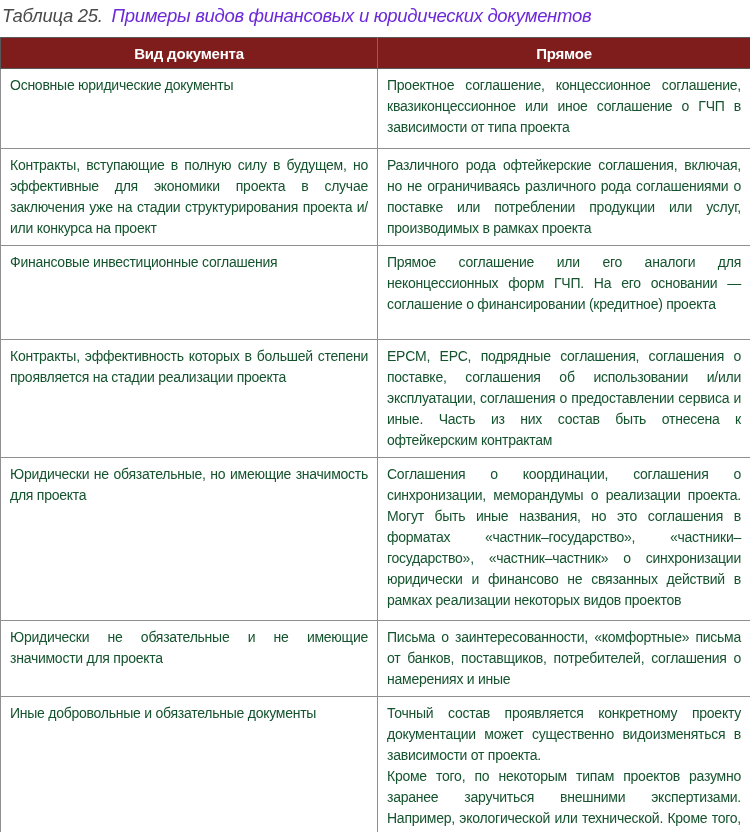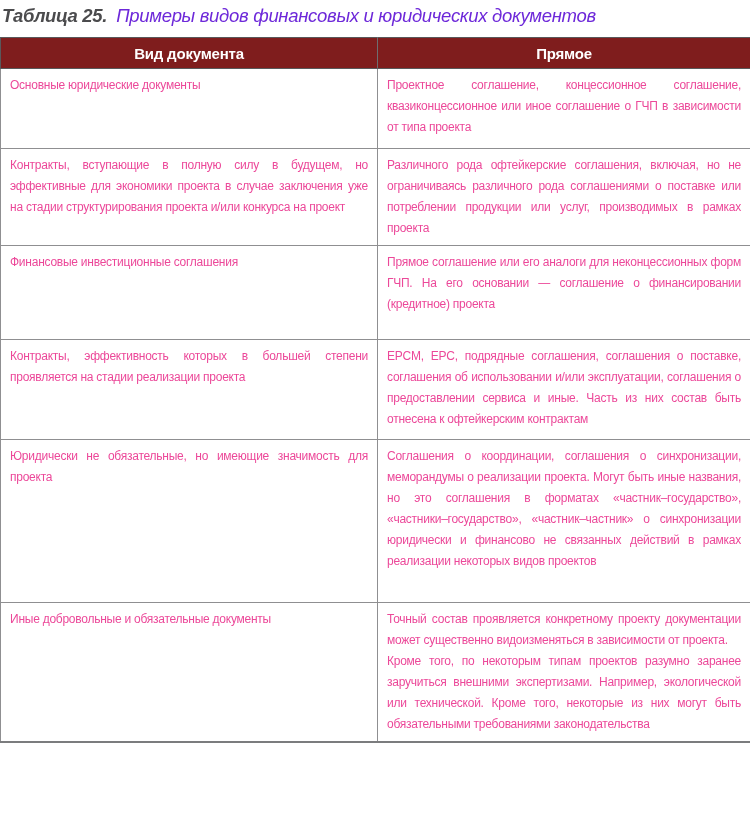--- a/index.html
+++ b/index.html
@@ -18,21 +18,21 @@
   }
   .table-title {
     margin: 1px 2px 9px 2px;
     font-style: italic;
     font-size: 18.5px;
     line-height: 24px;
     letter-spacing: -0.3px;
     white-space: nowrap;
   }
   .table-title .title-label {
-    font-weight: 700;
+    font-weight: 400;
     color: #4b4b4d;
     margin-right: 9px;
     text-align: right;
   }
   .table-title .title-caption {
     color: #6d28d9;
   }
   table.doc-table {
     width: 750px;
     border-collapse: collapse;
@@ -54,22 +54,22 @@
     padding: 3px 6px;
     border: 1px solid #59595b;
   }
   thead th:first-child {
     border-right: 1px solid #6e6e70;
   }
   tbody td {
     border: 1px solid #8f8f91;
     vertical-align: top;
     padding: 6px 9px 6px 9px;
-    color: #ec4899;
-    font-size: 12px;
+    color: #14532d;
+    font-size: 14px;
     line-height: 21px;
     letter-spacing: -0.25px;
     text-align: justify;
     hyphens: auto;
     box-sizing: border-box;
   }
   tbody td p {
     margin: 0;
   }
   
@@ -137,20 +137,28 @@
       <tr>
         <td>
           <p>Юридически не обязательные, но имеющие значимость для проекта</p>
         </td>
         <td>
           <p>Соглашения о координации, соглашения о синхронизации, меморандумы о реализации проекта. Могут быть иные названия, но это соглашения в форматах «частник–государство», «частники–государство», «частник–частник» о синхронизации юридически и финансово не связанных действий в рамках реализации некоторых видов проектов</p>
         </td>
       </tr>
       <tr>
         <td>
+          <p>Юридически не обязательные и не имеющие значимости для проекта</p>
+        </td>
+        <td>
+          <p>Письма о заинтересованности, «комфортные» письма от банков, поставщиков, потребителей, соглашения о намерениях и иные</p>
+        </td>
+      </tr>
+      <tr>
+        <td>
           <p>Иные добровольные и обязательные документы</p>
         </td>
         <td>
           <p>Точный состав проявляется конкретному проекту документации может существенно видоизменяться в зависимости от проекта.</p>
           <p>Кроме того, по некоторым типам проектов разумно заранее заручиться внешними экспертизами. Например, экологической или технической. Кроме того, некоторые из них могут быть обязательными требованиями законодательства</p>
         </td>
       </tr>
     </tbody>
   </table>
 

